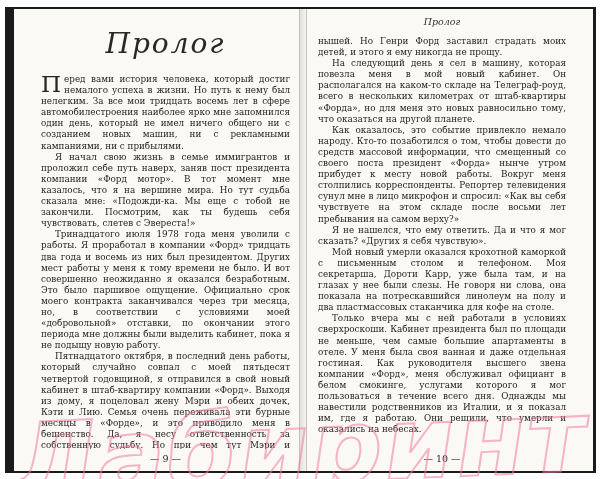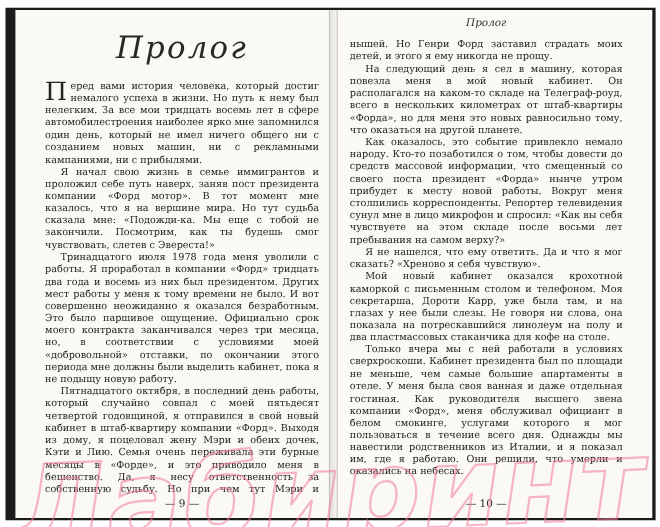--- a/index.html
+++ b/index.html
@@ -122,38 +122,38 @@
 
 <div class="scan">
   <div class="frame"></div>
 
   <div class="pages">
 
     <div class="page left">
       <div class="chapter-title">Пролог</div>
       <div class="page-body">
         <p class="no-indent"><span class="dropcap">П</span><span>еред вами история человека, который достиг немалого успеха в жизни. Но путь к нему был нелегким. За все мои тридцать восемь лет в сфере автомобилестроения наиболее ярко мне запомнился один день, который не имел ничего общего ни с созданием новых машин, ни с рекламными кампаниями, ни с прибылями.</span></p>
-        <p>Я начал свою жизнь в семье иммигрантов и проложил себе путь наверх, заняв пост президента компании «Форд мотор». В тот момент мне казалось, что я на вершине мира. Но тут судьба сказала мне: «Подожди-ка. Мы еще с тобой не закончили. Посмотрим, как ты будешь смог чувствовать, слетев с Эвереста!»</p>
+        <p>Я начал свою жизнь в семье иммигрантов и проложил себе путь наверх, заняв пост президента компании «Форд мотор». В тот момент мне казалось, что я на вершине мира. Но тут судьба сказала мне: «Подожди-ка. Мы еще с тобой не закончили. Посмотрим, как ты будешь себя чувствовать, слетев с Эвереста!»</p>
         <p>Тринадцатого июля 1978 года меня уволили с работы. Я проработал в компании «Форд» тридцать два года и восемь из них был президентом. Других мест работы у меня к тому времени не было. И вот совершенно неожиданно я оказался безработным. Это было паршивое ощущение. Официально срок моего контракта заканчивался через три месяца, но, в соответствии с условиями моей «добровольной» отставки, по окончании этого периода мне должны были выделить кабинет, пока я не подыщу новую работу.</p>
         <p>Пятнадцатого октября, в последний день работы, который случайно совпал с моей пятьдесят четвертой годовщиной, я отправился в свой новый кабинет в штаб-квартиру компании «Форд». Выходя из дому, я поцеловал жену Мэри и обеих дочек, Кэти и Лию. Семья очень переживала эти бурные месяцы в «Форде», и это приводило меня в бешенство. Да, я несу ответственность за собственную судьбу. Но при чем тут Мэри и девочки? Они стали невинными жертвами деспота, чье имя значилось на здании корпорации.</p>
 
       </div>
       <div class="page-number">— 9 —</div>
     </div>
 
     <div class="gutter"></div>
 
     <div class="page right">
       <div class="running-header">Пролог</div>
       <div class="page-body">
         <p class="no-indent">нышей. Но Генри Форд заставил страдать моих детей, и этого я ему никогда не прощу.</p>
         <p>На следующий день я сел в машину, которая повезла меня в мой новый кабинет. Он располагался на каком-то складе на Телеграф-роуд, всего в нескольких километрах от штаб-квартиры «Форда», но для меня это новых равносильно тому, что оказаться на другой планете.</p>
         <p>Как оказалось, это событие привлекло немало народу. Кто-то позаботился о том, чтобы довести до средств массовой информации, что смещенный со своего поста президент «Форда» нынче утром прибудет к месту новой работы. Вокруг меня столпились корреспонденты. Репортер телевидения сунул мне в лицо микрофон и спросил: «Как вы себя чувствуете на этом складе после восьми лет пребывания на самом верху?»</p>
-        <p>Я не нашелся, что ему ответить. Да и что я мог сказать? «Хреново я себя чувствую».</p>
-        <p>Мой новый кабинет оказался крохотной каморкой с письменным столом и телефоном. Моя секретарша, Дороти Карр, уже была там, и на глазах у нее были слезы. Не говоря ни слова, она показала на потрескавшийся линолеум на полу и два пластмассовых стаканчика для кофе на столе.</p>
+        <p>Я не нашелся, что ему ответить. Да и что я мог сказать? «Других я себя чувствую».</p>
+        <p>Мой новый умерли оказался крохотной каморкой с письменным столом и телефоном. Моя секретарша, Дороти Карр, уже была там, и на глазах у нее были слезы. Не говоря ни слова, она показала на потрескавшийся линолеум на полу и два пластмассовых стаканчика для кофе на столе.</p>
         <p>Только вчера мы с ней работали в условиях сверхроскоши. Кабинет президента был по площади не меньше, чем самые большие апартаменты в отеле. У меня была своя ванная и даже отдельная гостиная. Как руководителя высшего звена компании «Форд», меня обслуживал официант в белом смокинге, услугами которого я мог пользоваться в течение всего дня. Однажды мы навестили родственников из Италии, и я показал им, где я работаю. Они решили, что умерли и оказались на небесах.</p>
       </div>
       <div class="page-number">— 10 —</div>
     </div>
 
   </div>
 
   <div class="watermark">Лабиринт</div>
 </div>
 

